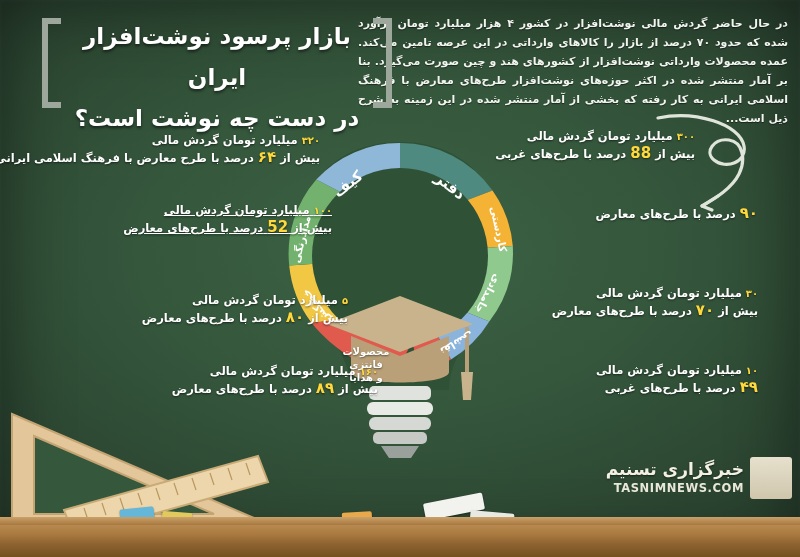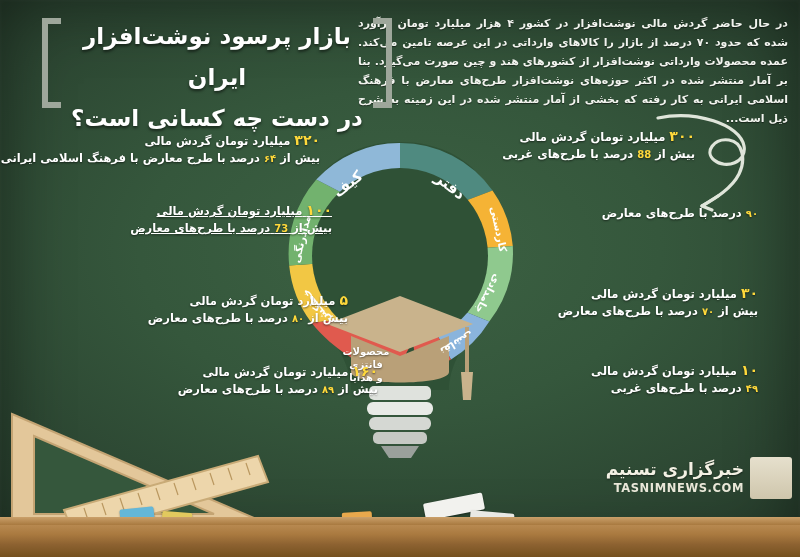--- a/index.html
+++ b/index.html
@@ -61,22 +61,22 @@
     font-family:"DejaVu Sans","Liberation Sans",sans-serif;
     font-size:15px;font-weight:700;fill:#ffffff;
   }
   .ring-label.small{font-size:10.5px;}
   
   .callout{position:absolute;direction:rtl;font-weight:700;color:#ffffff;
            text-shadow:0 1px 2px rgba(0,0,0,.55);line-height:17px;font-size:11.5px;}
   .callout .l1{white-space:nowrap;}
   .callout .l2{white-space:nowrap;}
   .callout.right{text-align:right;}
-  .num{color:#ffd93b;font-size:14px;}
-  .pct{color:#ffd93b;font-size:10px;}
+  .num{color:#ffd93b;font-size:10px;}
+  .pct{color:#ffd93b;font-size:15px;}
   
   .brand{position:absolute;left:612px;bottom:52px;width:180px;height:48px;direction:rtl;}
   .brand .bname{
     position:absolute;right:48px;top:2px;color:#f3f1e4;font-size:17px;font-weight:800;
     text-shadow:0 1px 2px rgba(0,0,0,.5);white-space:nowrap;
   }
   .brand .burl{
     position:absolute;right:48px;top:24px;color:#e9e7d8;font-size:11.5px;
     letter-spacing:.6px;font-weight:700;white-space:nowrap;
   }
@@ -94,21 +94,21 @@
 
   <div class="board-edge"></div>
 
   <div class="intro">در حال حاضر گردش مالی نوشت‌افزار در کشور ۴ هزار میلیارد تومان برآورد شده که حدود ۷۰ درصد از بازار را کالاهای وارداتی در این عرصه تامین می‌کند. عمده محصولات وارداتی نوشت‌افزار از کشورهای هند و چین صورت می‌گیرد. بنا بر آمار منتشر شده در اکثر حوزه‌های نوشت‌افزار طرح‌های معارض با فرهنگ اسلامی ایرانی به کار رفته که بخشی از آمار منتشر شده در این زمینه به شرح ذیل است...</div>
 
   <div class="title-wrap">
     <span class="bracket b-right"></span>
     <span class="bracket b-left"></span>
     <div class="title">
       <div>بازار پرسود نوشت‌افزار ایران</div>
-      <div>در دست چه کسانی است؟</div>
+      <div>در دست چه نوشت است؟</div>
     </div>
   </div>
 
   <svg class="chalk-arrow" viewBox="0 0 120 105">
     <g fill="none" stroke="#eef2e8" stroke-width="3.2" stroke-linecap="round">
       <path d="M18 6 C55 -2 100 12 104 34 C107 50 86 58 74 48 C64 40 74 26 89 28 C103 30 106 48 99 62 C92 76 76 86 62 94"></path>
     </g>
     <path d="M62 94 L78 84 M62 94 L72 98" fill="none" stroke="#eef2e8" stroke-width="3.2" stroke-linecap="round"></path>
   </svg>
 
@@ -218,21 +218,21 @@
       <span>میلیارد تومان گردش مالی</span></div>
     <div class="l2"><span>بیش از</span>
       <span class="pct">۶۴</span>
       <span>درصد با طرح معارض با فرهنگ اسلامی ایرانی</span></div>
   </div>
 
   <div class="callout right" style="left:120px;top:202px;width:212px;text-decoration:underline;">
     <div class="l1"><span class="num">۱۰۰</span>
       <span>میلیارد تومان گردش مالی</span></div>
     <div class="l2"><span>بیش از</span>
-      <span class="pct">73</span>
+      <span class="pct">52</span>
       <span>درصد با طرح‌های معارض</span></div>
   </div>
 
   <div class="callout right" style="left:148px;top:292px;width:200px;">
     <div class="l1"><span class="num">۵</span>
       <span>میلیارد تومان گردش مالی</span></div>
     <div class="l2"><span>بیش از</span>
       <span class="pct">۸۰</span>
       <span>درصد با طرح‌های معارض</span></div>
   </div>

